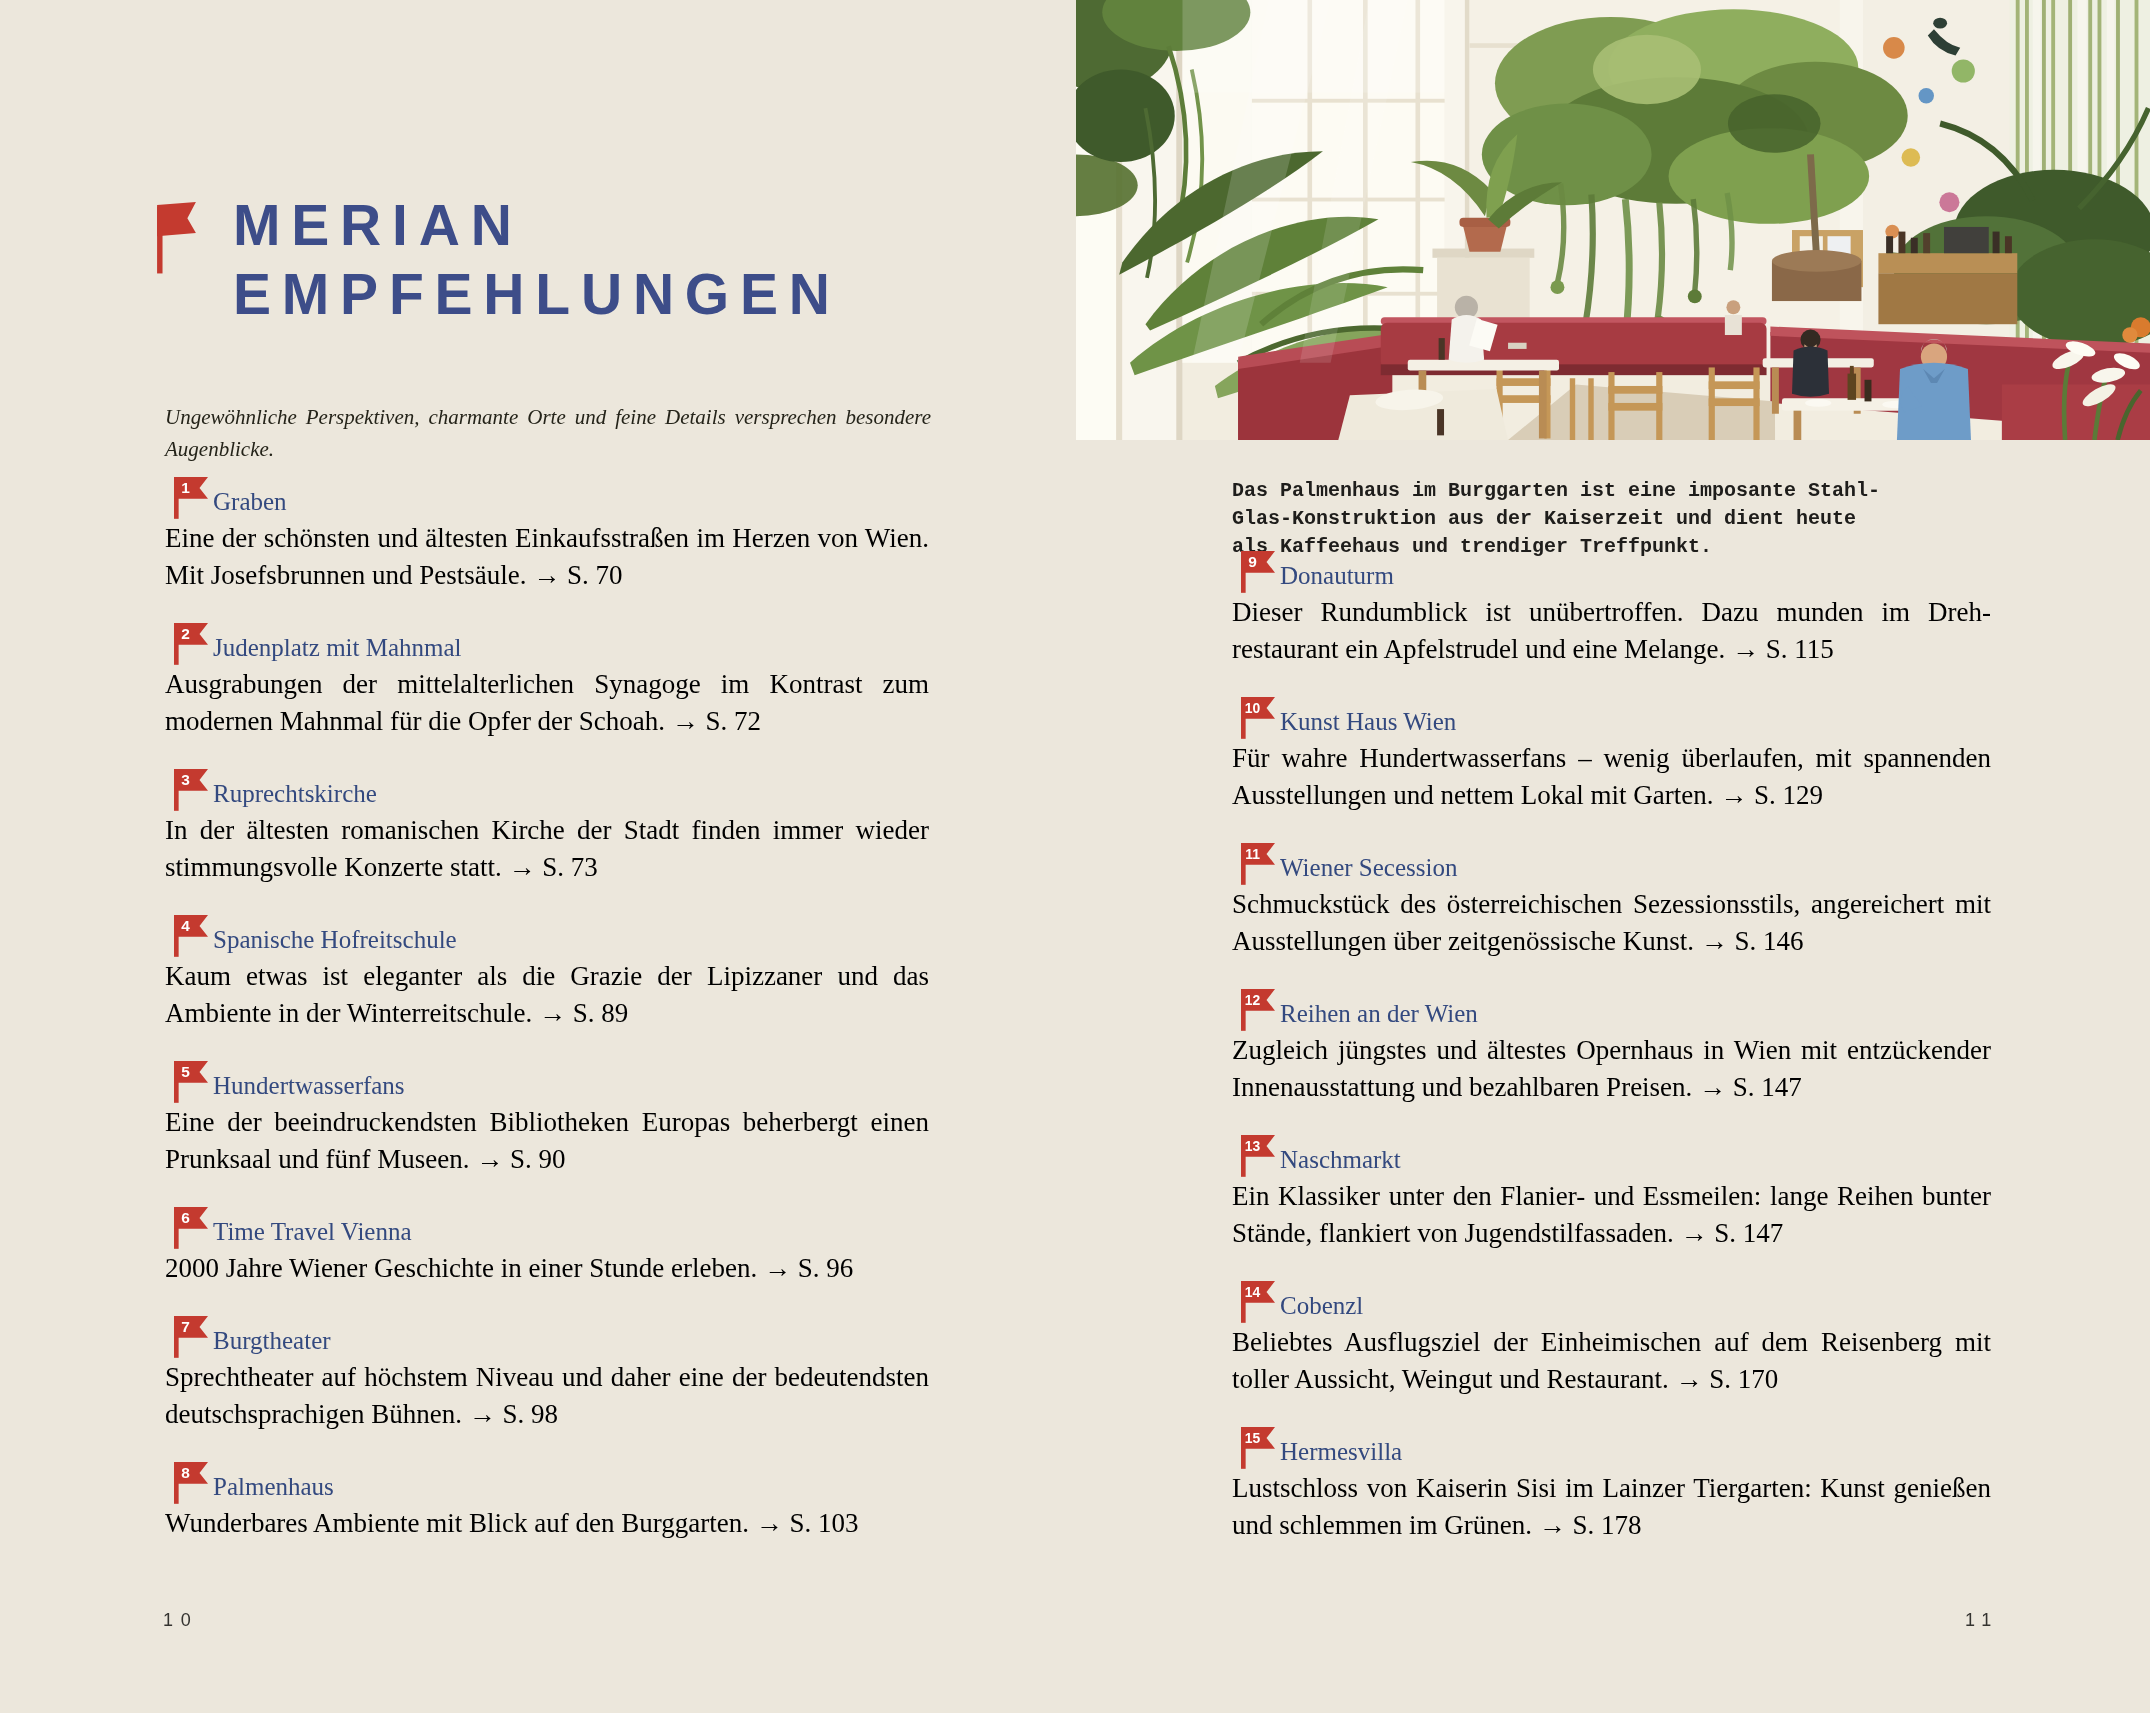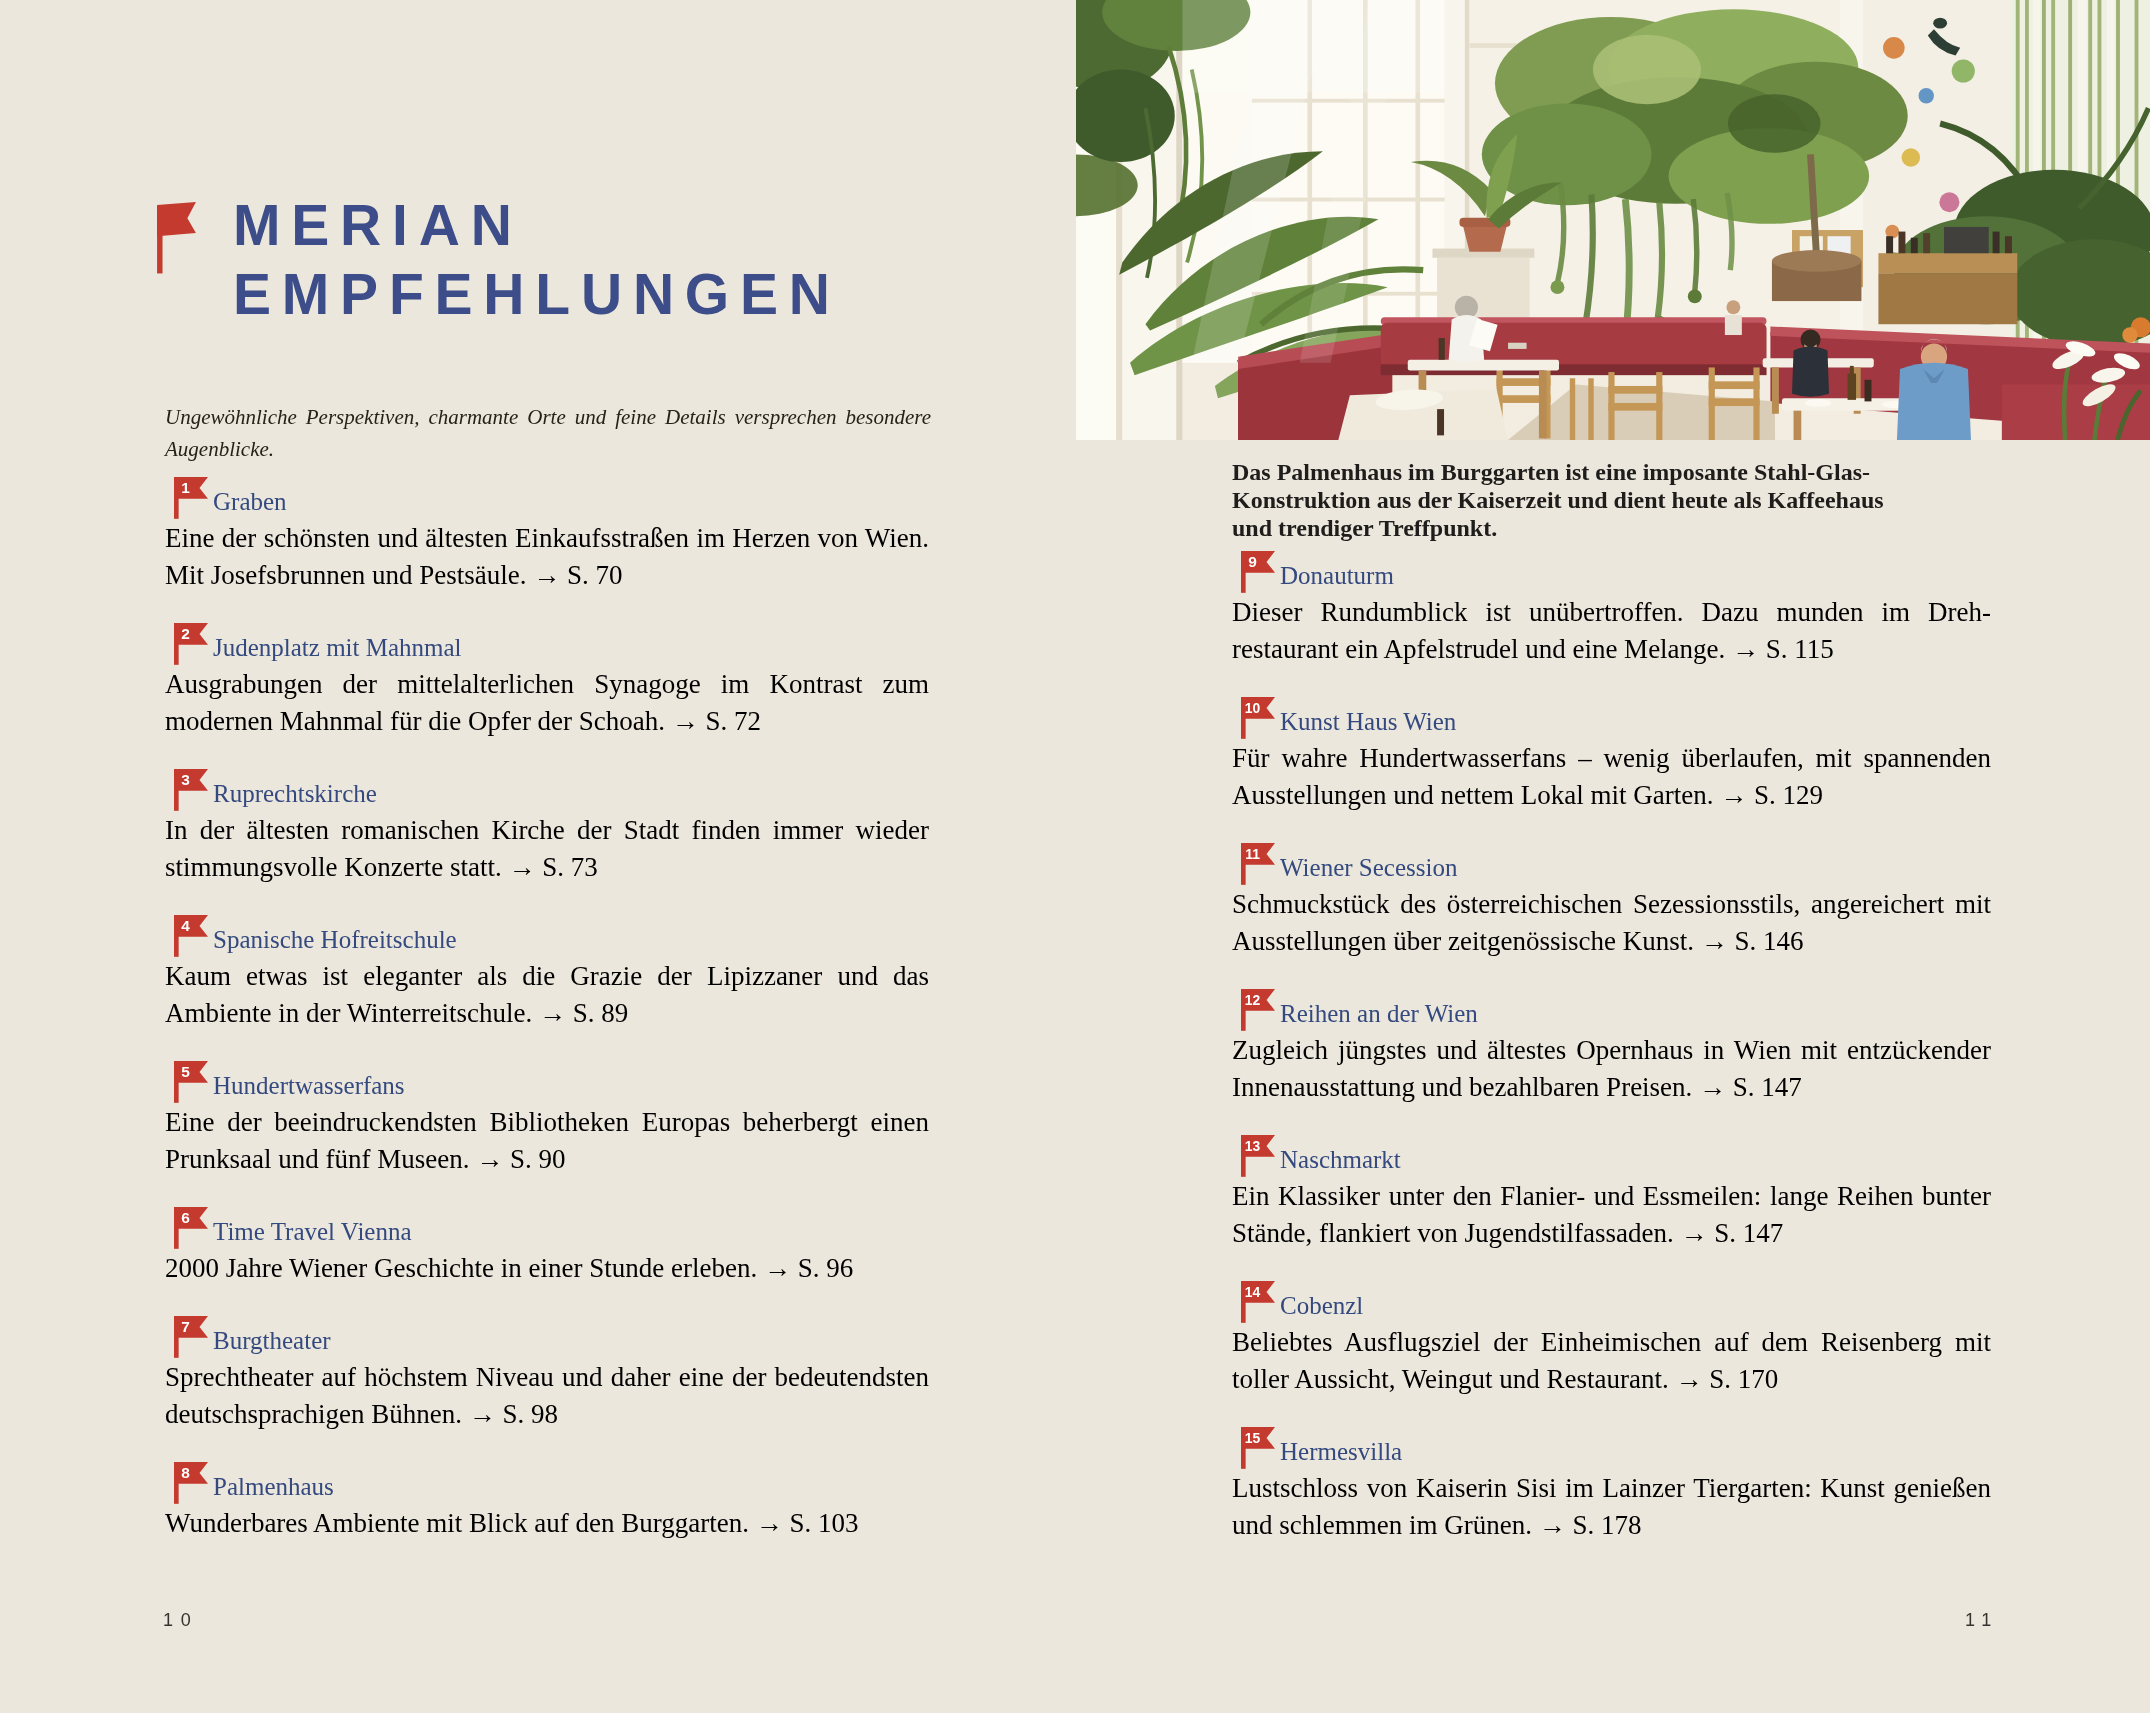--- a/index.html
+++ b/index.html
@@ -39,23 +39,23 @@
   }
   .item-body{
     margin:0;font-size:27px;line-height:37px;text-align:justify;color:#000000;
   }
   
   .photo{
     position:absolute;left:1076px;top:0;width:1074px;height:440px;overflow:hidden;
   }
   .photo svg{display:block;width:1074px;height:440px;}
   .caption{
-    position:absolute;left:1232px;top:434px;width:657px;
-    font-family:Liberation Serif, serif;
-    font-weight:bold;font-size:24px;line-height:28px;color:#1e1d1b;
+    position:absolute;left:1232px;top:457px;width:657px;
+    font-family:Liberation Mono, monospace;
+    font-weight:bold;font-size:20px;line-height:28px;color:#1e1d1b;
   }
   
   .folio{
     position:absolute;top:1610px;
     font-family:"Liberation Sans","DejaVu Sans",sans-serif;
     font-size:18px;letter-spacing:7.7px;color:#343330;
   }
   .folio-left{left:163px;}
   .folio-right{left:1965px;}
 </style>

